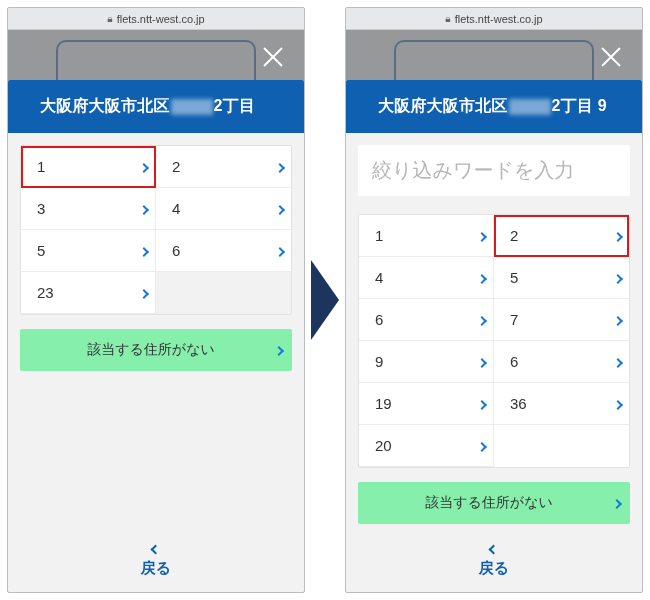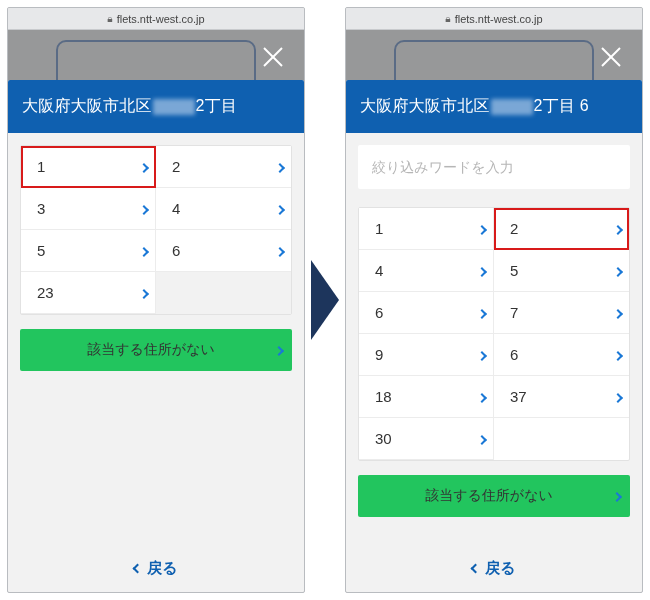--- a/index.html
+++ b/index.html
@@ -99,22 +99,22 @@
     flex: 1;
     display: flex;
     flex-direction: column;
     border-radius: 2px 2px 0 0;
     overflow: hidden;
   }
   .panel-header {
     background: #0f60b0;
     color: #fff;
     font-size: 16px;
-    font-weight: 400;
-    padding: 16px 14px;
+    font-weight: 700;
+    padding: 16px 32px;
     display: flex;
     align-items: center;
     letter-spacing: 0.2px;
   }
   .panel-header .obf {
     display: inline-block;
     width: 42px;
     height: 16px;
     background: #7aa7d6;
     margin: 0 1px;
@@ -126,21 +126,21 @@
     flex: 1;
     padding: 12px 12px 8px;
     overflow: hidden;
     position: relative;
   }
   .filter-input {
     width: 100%;
     background: #fff;
     border: none;
     border-radius: 2px;
-    font-size: 14px;
+    font-size: 20px;
     padding: 14px 14px;
     color: #333;
     margin-bottom: 18px;
   }
   .filter-input::placeholder { color: #b6b6b6; }
   .grid {
     display: grid;
     grid-template-columns: 1fr 1fr;
     border: 1px solid #e2e2e2;
     border-radius: 2px;
@@ -168,21 +168,21 @@
     rotate: 45deg;
   }
   .cell.highlight {
     outline: 2px solid #d81a1a;
     outline-offset: -2px;
     z-index: 2;
   }
   .cell.empty { background: #f2f2f2; cursor: default; border-bottom-color: transparent; }
   .no-match {
     margin-top: 14px;
-    background: #22c55e;
+    background: #86efac;
     border-radius: 2px;
     padding: 12px 26px 12px 16px;
     font-size: 14px;
     color: #333;
     text-align: center;
     position: relative;
     cursor: pointer;
   }
   .no-match .chev {
     position: absolute;
@@ -200,20 +200,21 @@
     text-align: center;
   }
   .back-btn {
     color: #0f60b0;
     font-size: 15px;
     font-weight: 600;
     cursor: pointer;
     display: inline-flex;
     align-items: center;
     gap: 6px;
+    flex-direction: column;
   }
   .back-btn .bchev {
     width: 7px;
     height: 7px;
     border-left: 2px solid #0f60b0;
     border-bottom: 2px solid #0f60b0;
     rotate: 45deg;
   }
   
   .big-arrow {
@@ -306,36 +307,36 @@
             <svg width="24" height="24" viewBox="0 0 24 24">
                 <line x1="3" y1="3" x2="21" y2="21"></line>
                 <line x1="21" y1="3" x2="3" y2="21"></line>
               </svg>
           </div>
         </div>
         <div class="panel">
           <div class="panel-header">
             <span>大阪府大阪市北区</span>
             <span class="obf"></span>
-            <span>2丁目 6</span>
+            <span>2丁目 9</span>
           </div>
           <div class="panel-scroll">
             <input class="filter-input" placeholder="絞り込みワードを入力" style="">
             <div class="grid">
                 <div class="cell"><span>1</span><span class="chev"></span></div>
                 <div class="cell highlight"><span>2</span><span class="chev"></span></div>
                 <div class="cell"><span>4</span><span class="chev"></span></div>
                 <div class="cell"><span>5</span><span class="chev"></span></div>
                 <div class="cell"><span>6</span><span class="chev"></span></div>
                 <div class="cell"><span>7</span><span class="chev"></span></div>
                 <div class="cell"><span>9</span><span class="chev"></span></div>
                 <div class="cell"><span>6</span><span class="chev"></span></div>
-                <div class="cell"><span>18</span><span class="chev"></span></div>
-                <div class="cell"><span>37</span><span class="chev"></span></div>
-                <div class="cell"><span>30</span><span class="chev"></span></div>
+                <div class="cell"><span>19</span><span class="chev"></span></div>
+                <div class="cell"><span>36</span><span class="chev"></span></div>
+                <div class="cell"><span>20</span><span class="chev"></span></div>
               </div>
             <div class="no-match">
               <span>該当する住所がない</span>
               <span class="chev"></span>
             </div>
           </div>
           <div class="panel-footer">
             <span class="back-btn">
               <span class="bchev"></span>
               <span>戻る</span>

